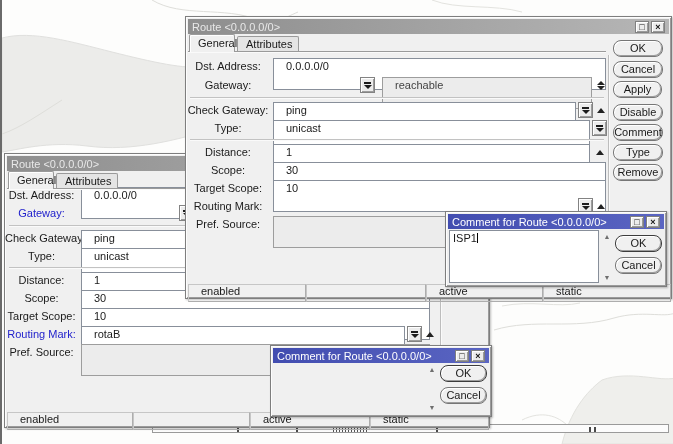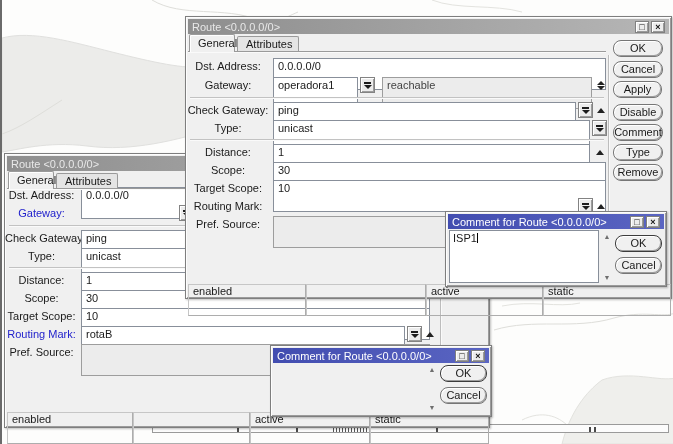--- a/index.html
+++ b/index.html
@@ -16,41 +16,41 @@
 
   
   .tab{position:absolute;padding:0 8px;background:#e4e4e4;border:1px solid #9a9a9a;border-bottom:none;border-radius:2px 2px 0 0;font-size:11px;line-height:15px;top:19px;height:15px;box-sizing:border-box;z-index:1;}
   .tab.active{top:17px;height:18px;line-height:17px;background:#f0f0f0;box-shadow:inset 1px 1px 0 #fff;z-index:3;}
   .tabline{position:absolute;height:0;border-top:1px solid #9a9a9a;border-bottom:1px solid #fafafa;z-index:2;}
 
   
   .row{position:absolute;height:16px;}
   .lbl{position:absolute;top:0;height:16px;line-height:16px;text-align:center;white-space:nowrap;}
   .lbl.mod{color:#2222cc;}
-  .field{position:absolute;top:0;height:32px;background:#fff;border:1px solid #888f9a;box-sizing:border-box;line-height:14px;padding:0 4px;white-space:nowrap;overflow:hidden;}
+  .field{position:absolute;top:0;height:32px;background:#fff;border:1px solid #888f9a;box-sizing:border-box;line-height:14px;padding:0 12px;white-space:nowrap;overflow:hidden;}
   .field.disabled{background:#ececec;color:#444;border-color:#9d9d9d;}
   .dropbtn{position:absolute;top:0;width:15px;height:16px;background:#ececec;border:1px solid #838383;box-shadow:inset 1px 1px 0 #fff,inset -1px -1px 0 #9d9d9d;box-sizing:border-box;display:flex;flex-direction:column;align-items:center;justify-content:center;}
   .dgb{width:7px;height:2px;background:#1c1c1c;margin-bottom:1px;}
   .dgt{width:0;height:0;border-left:4px solid transparent;border-right:4px solid transparent;border-top:4px solid #1c1c1c;}
   .upbtn{position:absolute;top:0;width:13px;height:16px;display:flex;align-items:center;justify-content:center;}
   .tri-up{width:0;height:0;border-left:4px solid transparent;border-right:4px solid transparent;border-bottom:5px solid #222;}
   .spin{position:absolute;top:0;width:13px;height:16px;display:flex;flex-direction:column;align-items:center;justify-content:center;gap:1px;}
   .spin .u{width:0;height:0;border-left:4px solid transparent;border-right:4px solid transparent;border-bottom:4px solid #222;}
   .spin .d{width:0;height:0;border-left:4px solid transparent;border-right:4px solid transparent;border-top:4px solid #222;}
 
   .vsep{position:absolute;width:0;border-left:1px solid #bdbdbd;border-right:1px solid #fafafa;}
   .hsep{position:absolute;height:0;border-top:1px solid #c2c2c2;border-bottom:1px solid #fafafa;}
 
   
   .btn{position:absolute;height:17px;background:#f0f0f0;border:1px solid #767676;border-radius:8px;box-shadow:inset 1px 1px 0 #fff,inset -1px -1px 0 #9d9d9d;text-align:center;line-height:15px;font-size:11px;box-sizing:border-box;}
   .btn.default{border-color:#3c3c3c;}
 
   
   .statusbar{position:absolute;display:flex;height:14px;}
-  .seg{height:32px;border:1px solid;border-color:#c6c6c6 #adadad #adadad #c6c6c6;box-sizing:border-box;line-height:12px;padding:0 4px;white-space:nowrap;overflow:hidden;}
+  .seg{height:18px;border:1px solid;border-color:#c6c6c6 #adadad #adadad #c6c6c6;box-sizing:border-box;line-height:12px;padding:0 12px;white-space:nowrap;overflow:hidden;}
 
   
   .textarea{position:absolute;background:#fff;border:1px solid #888f9a;box-sizing:border-box;padding:1px 3px;line-height:12px;overflow:hidden;}
   .caret{display:inline-block;width:1px;height:10px;background:#000;vertical-align:-1px;}
   .scrollarrow{position:absolute;width:12px;height:10px;color:#6f6f6f;font-size:7px;line-height:10px;text-align:center;}
 
   
   .bg-strip{position:absolute;left:150px;top:424px;width:517px;height:9px;background:#fcfcfc;border:1px solid #9a9a9a;box-sizing:border-box;z-index:1;}
   .tick{position:absolute;top:2px;width:2px;height:5px;background:#4a4a4a;}
   .smudge{position:absolute;top:3px;height:4px;background:repeating-linear-gradient(90deg,#555 0 1px,transparent 1px 3px);}
@@ -172,21 +172,20 @@
     <div class="tab" style="left:51px;width:62px">Attributes</div>
     <div class="tabline" style="left:2px;top:34px;width:418px"></div>
     <div class="vsep" style="left:422px;top:38px;height:222px"></div>
 
     <div class="row" style="left:0;top:41px;width:487px">
       <span class="lbl" style="left:0;width:84px">Dst. Address:</span>
       <div class="field" style="left:87px;width:333px">0.0.0.0/0</div>
     </div>
     <div class="row" style="left:0;top:60px;width:487px">
       <span class="lbl" style="left:0;width:84px">Gateway:</span>
-      <div class="field" style="left:87px;width:85px">operadora1</div>
       <div class="dropbtn" style="left:174px">
           <span class="dgb"></span>
           <span class="dgt"></span>
         </div>
       <div class="field disabled" style="left:196px;width:210px">reachable</div>
       <div class="spin" style="left:408px">
           <span class="u"></span>
           <span class="d"></span>
         </div>
     </div>

